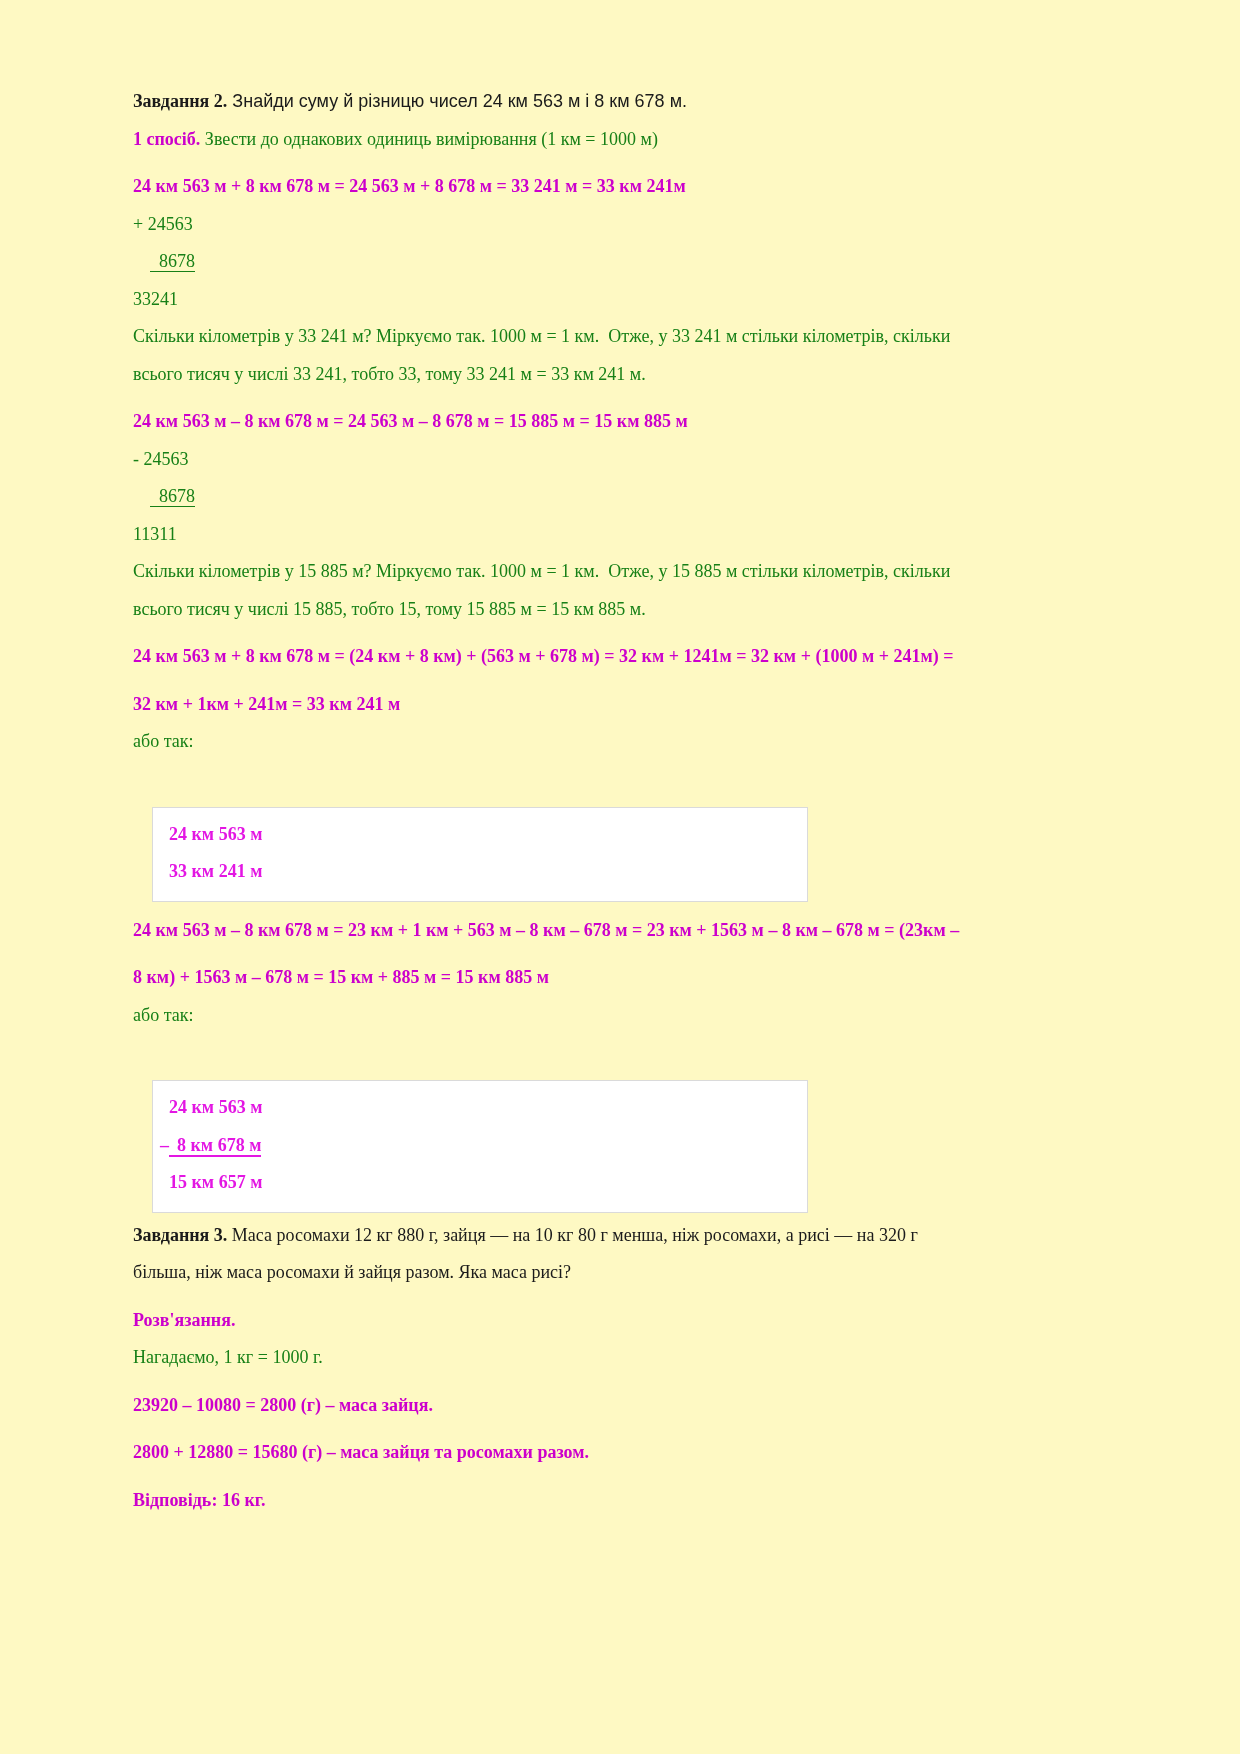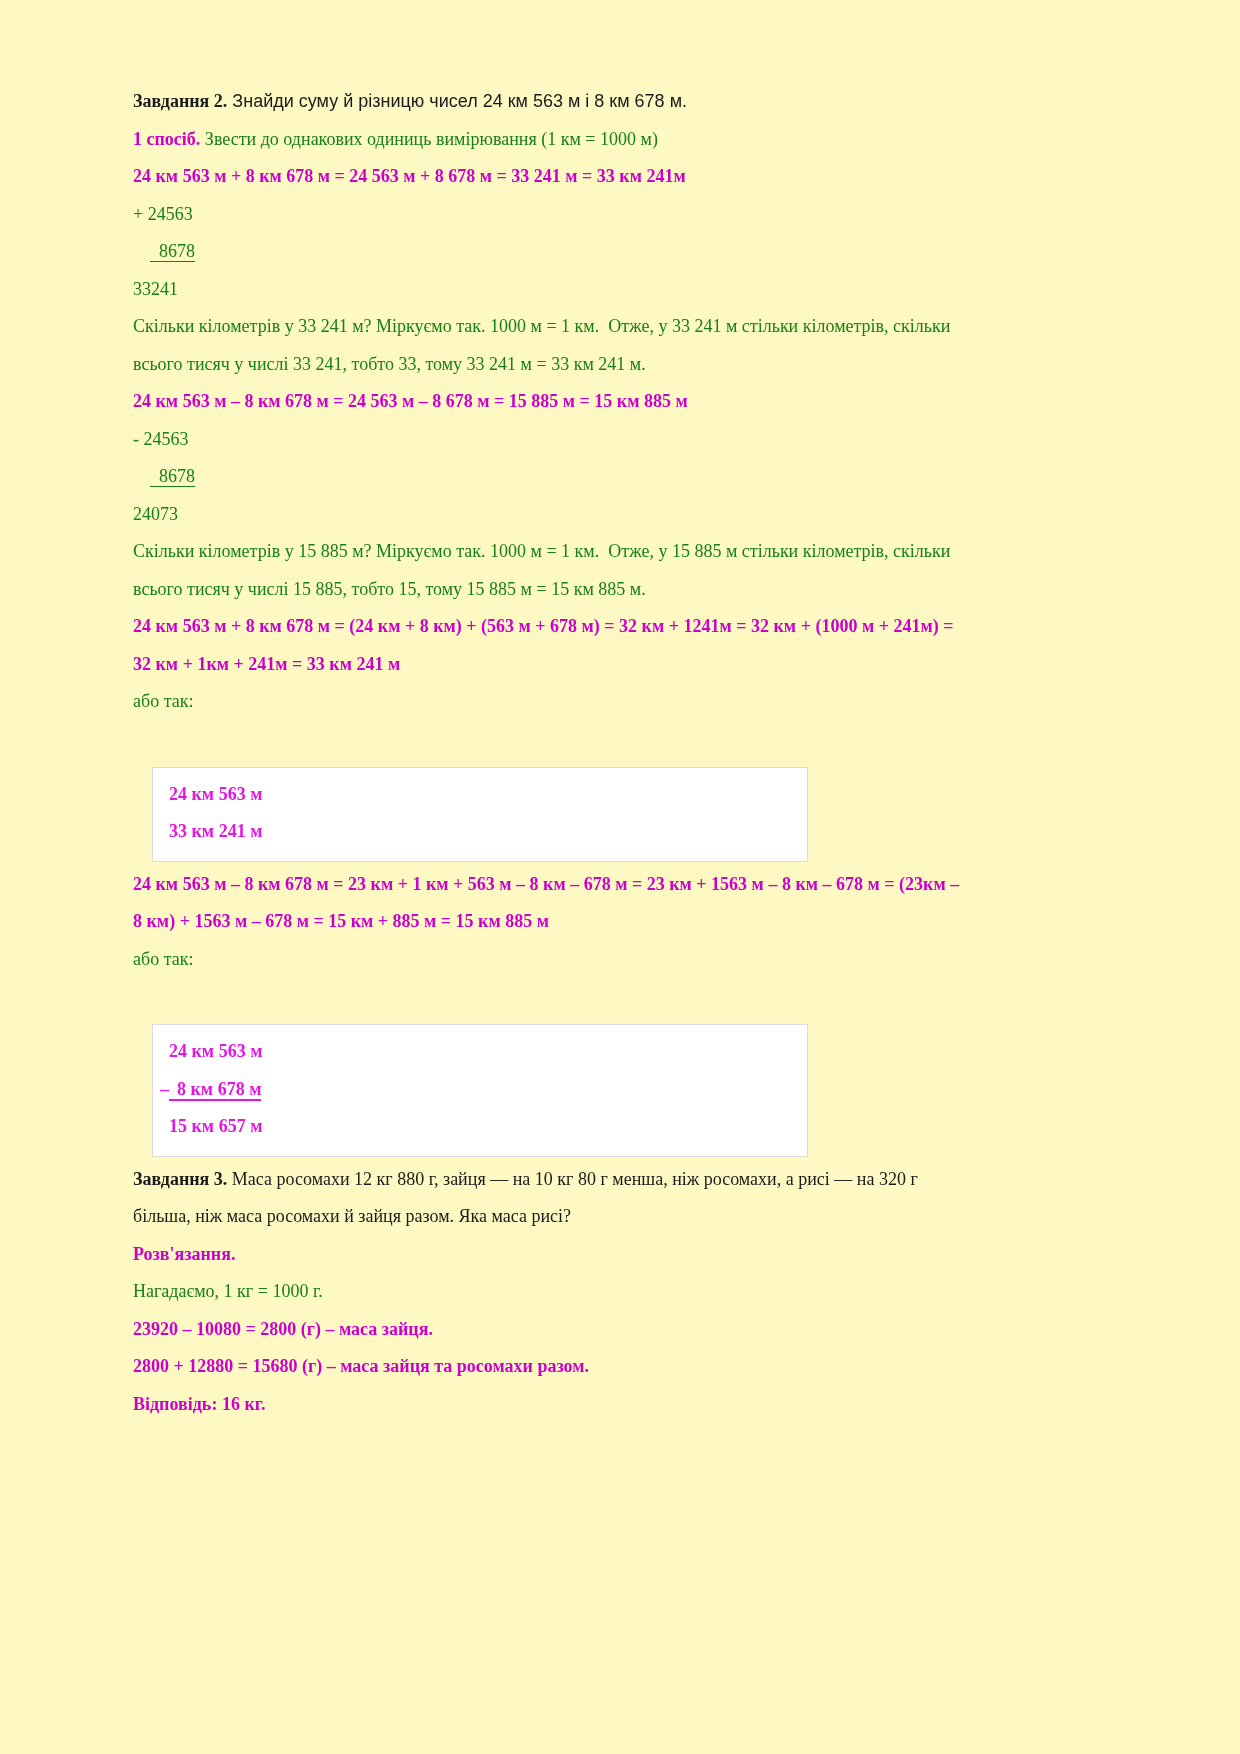--- a/index.html
+++ b/index.html
@@ -9,21 +9,21 @@
     width:1240px; height:1754px;
     padding:83px 88px 40px 133px;
     font-family:"Liberation Serif", serif;
     font-size:18px;
     color:#1b1b1b;
     background:#fef9c3;
   }
   .line { white-space:pre; line-height:37.5px; }
   .bold { font-weight:bold; }
   .sans { font-family:"Liberation Sans", sans-serif; }
-  .mag  { color:#cc00cc; }
+  .mag  { color:#cc00cc;margin-top:10px; }
   .grn  { color:#178017; }
   .ind1 { margin-left:17px; }
   .ind2 { }
   .u1 { border-bottom:1.5px solid currentColor; padding-left:9px; }
   .u2 { border-bottom:2px solid currentColor; padding-left:8px; }
   .box {
     width:656px;
     margin:46px 0 4px 19px;
     border:1px solid #dadada;
     padding:8px 0 10px 7px;
@@ -49,21 +49,21 @@
     <div class="line grn ind1"><span class="u1">8678</span></div>
     <div class="line grn ind2">33241</div>
 
     <div class="line grn">Скільки кілометрів у 33 241 м? Міркуємо так. 1000 м = 1 км.  Отже, у 33 241 м стільки кілометрів, скільки</div>
     <div class="line grn">всього тисяч у числі 33 241, тобто 33, тому 33 241 м = 33 км 241 м.</div>
 
     <div class="line bold mag">24 км 563 м – 8 км 678 м = 24 563 м – 8 678 м = 15 885 м = 15 км 885 м</div>
 
     <div class="line grn">- 24563</div>
     <div class="line grn ind1"><span class="u1">8678</span></div>
-    <div class="line grn ind2">24073</div>
+    <div class="line grn ind2">11311</div>
 
     <div class="line grn">Скільки кілометрів у 15 885 м? Міркуємо так. 1000 м = 1 км.  Отже, у 15 885 м стільки кілометрів, скільки</div>
     <div class="line grn">всього тисяч у числі 15 885, тобто 15, тому 15 885 м = 15 км 885 м.</div>
 
 
     <div class="line bold mag">24 км 563 м + 8 км 678 м = (24 км + 8 км) + (563 м + 678 м) = 32 км + 1241м = 32 км + (1000 м + 241м) =</div>
     <div class="line bold mag">32 км + 1км + 241м = 33 км 241 м</div>
 
     <div class="line grn">або так:</div>
 

